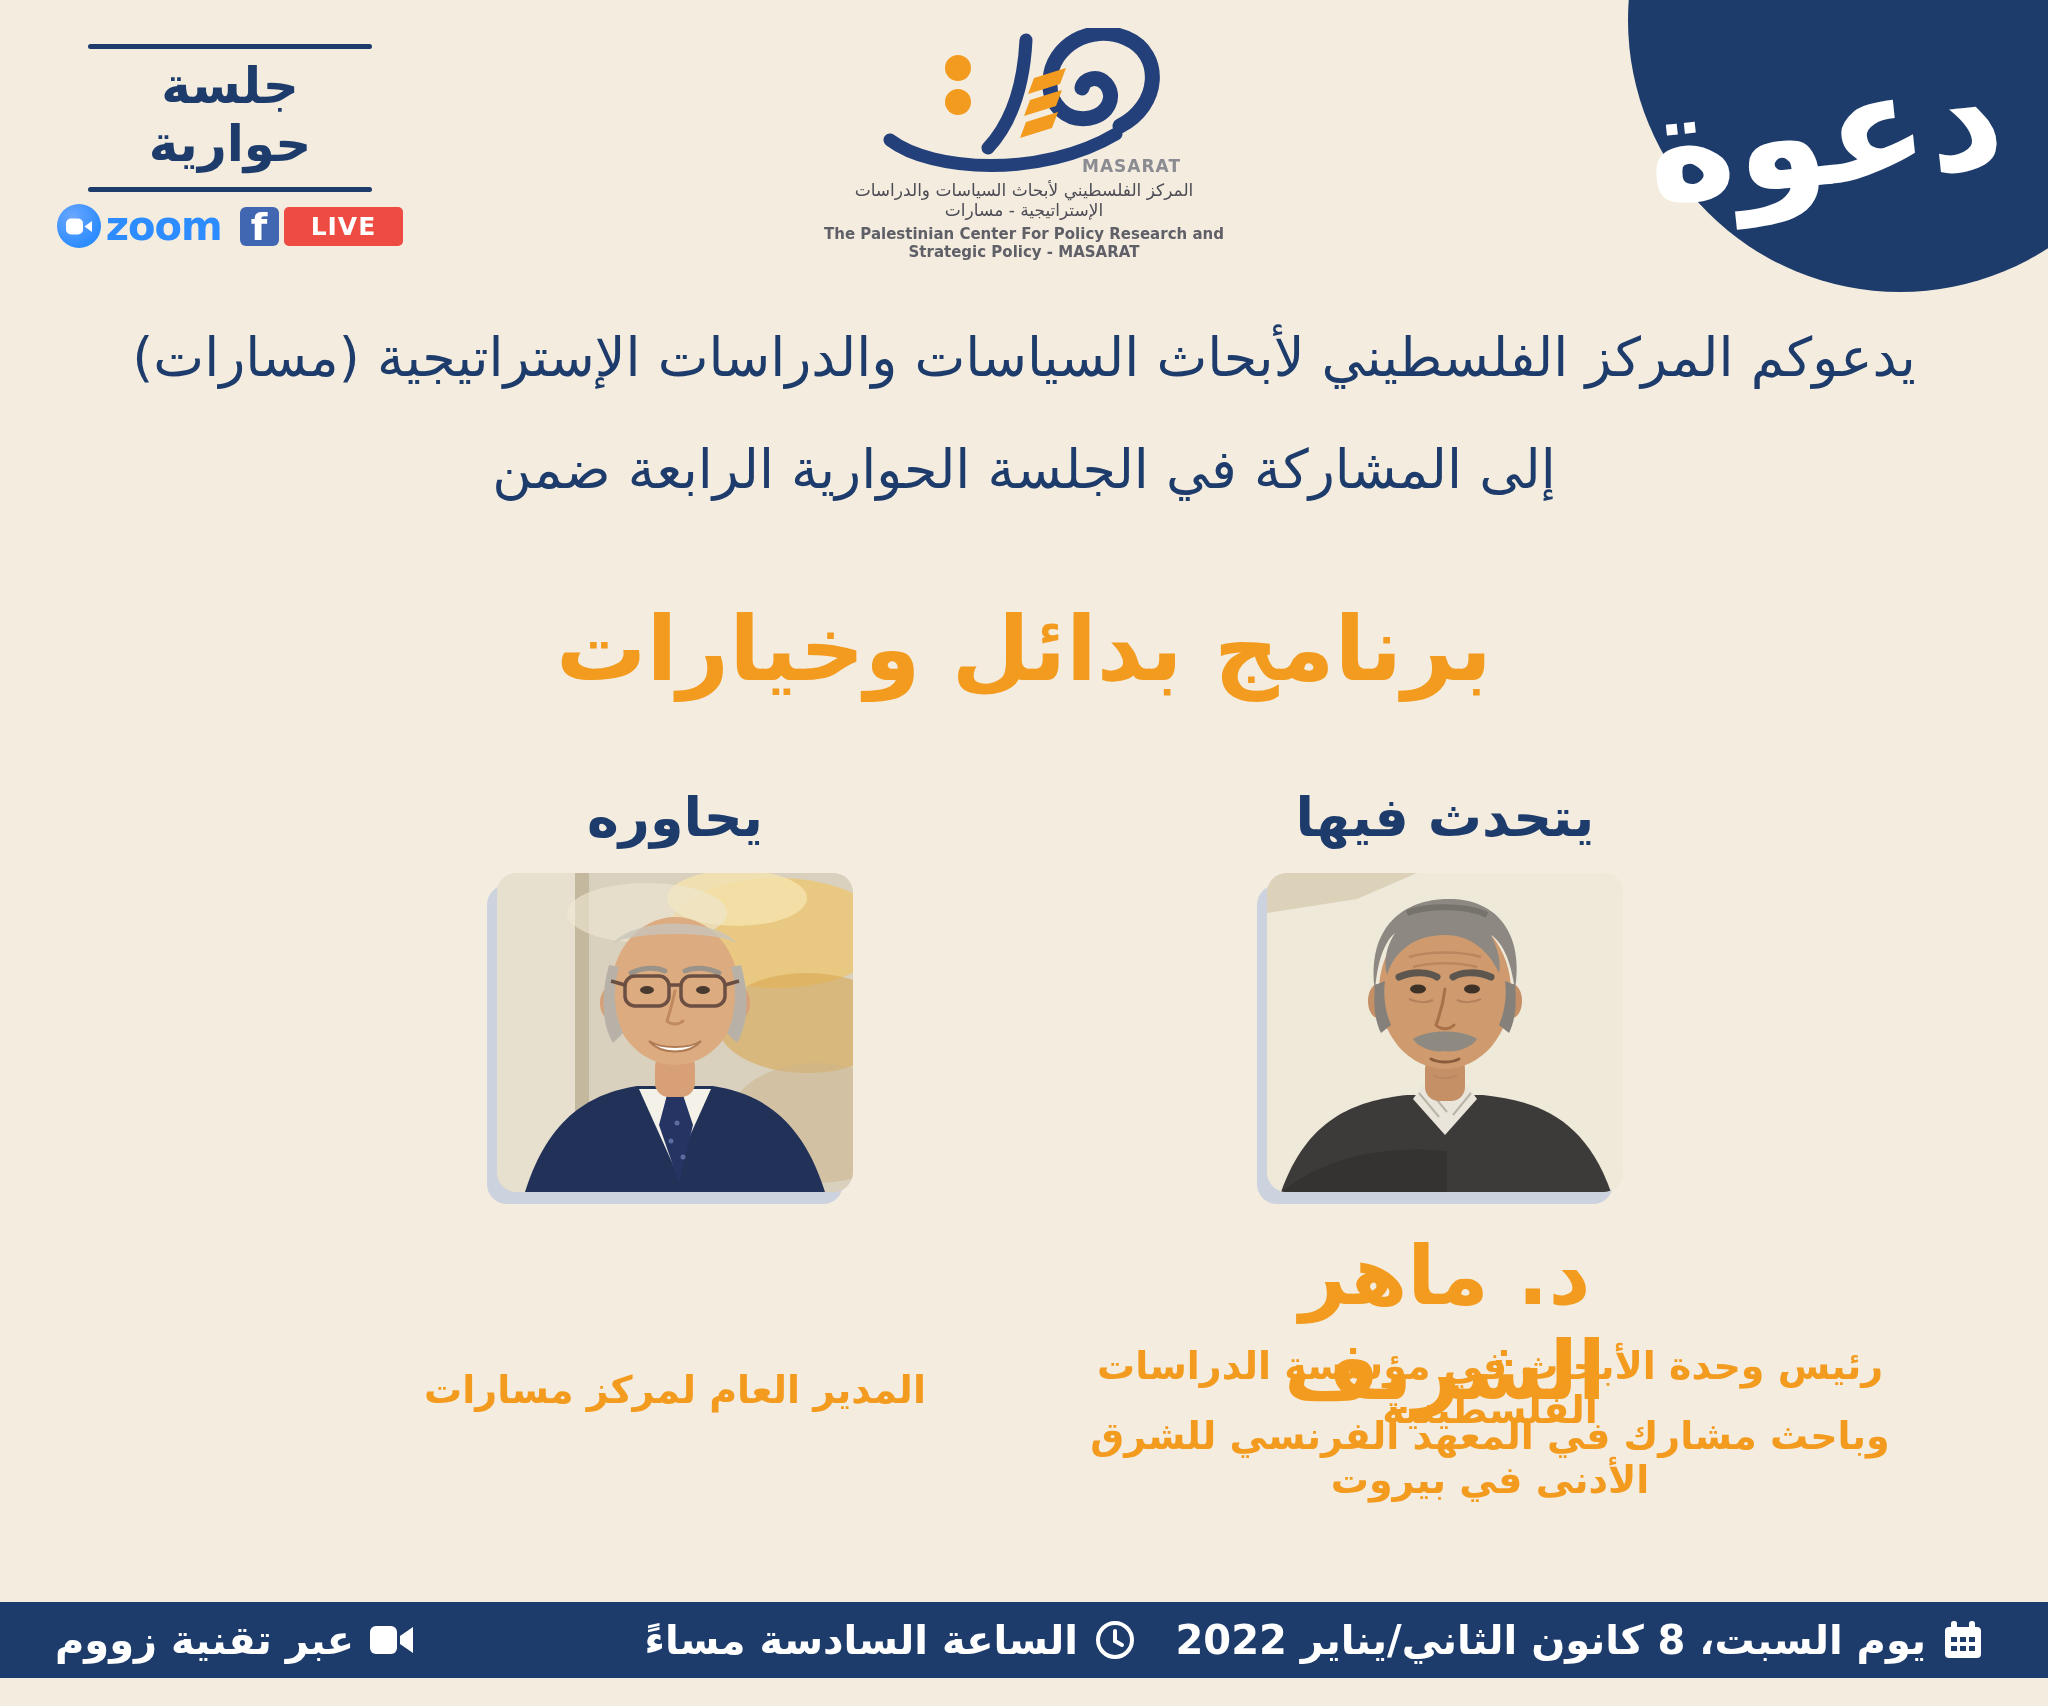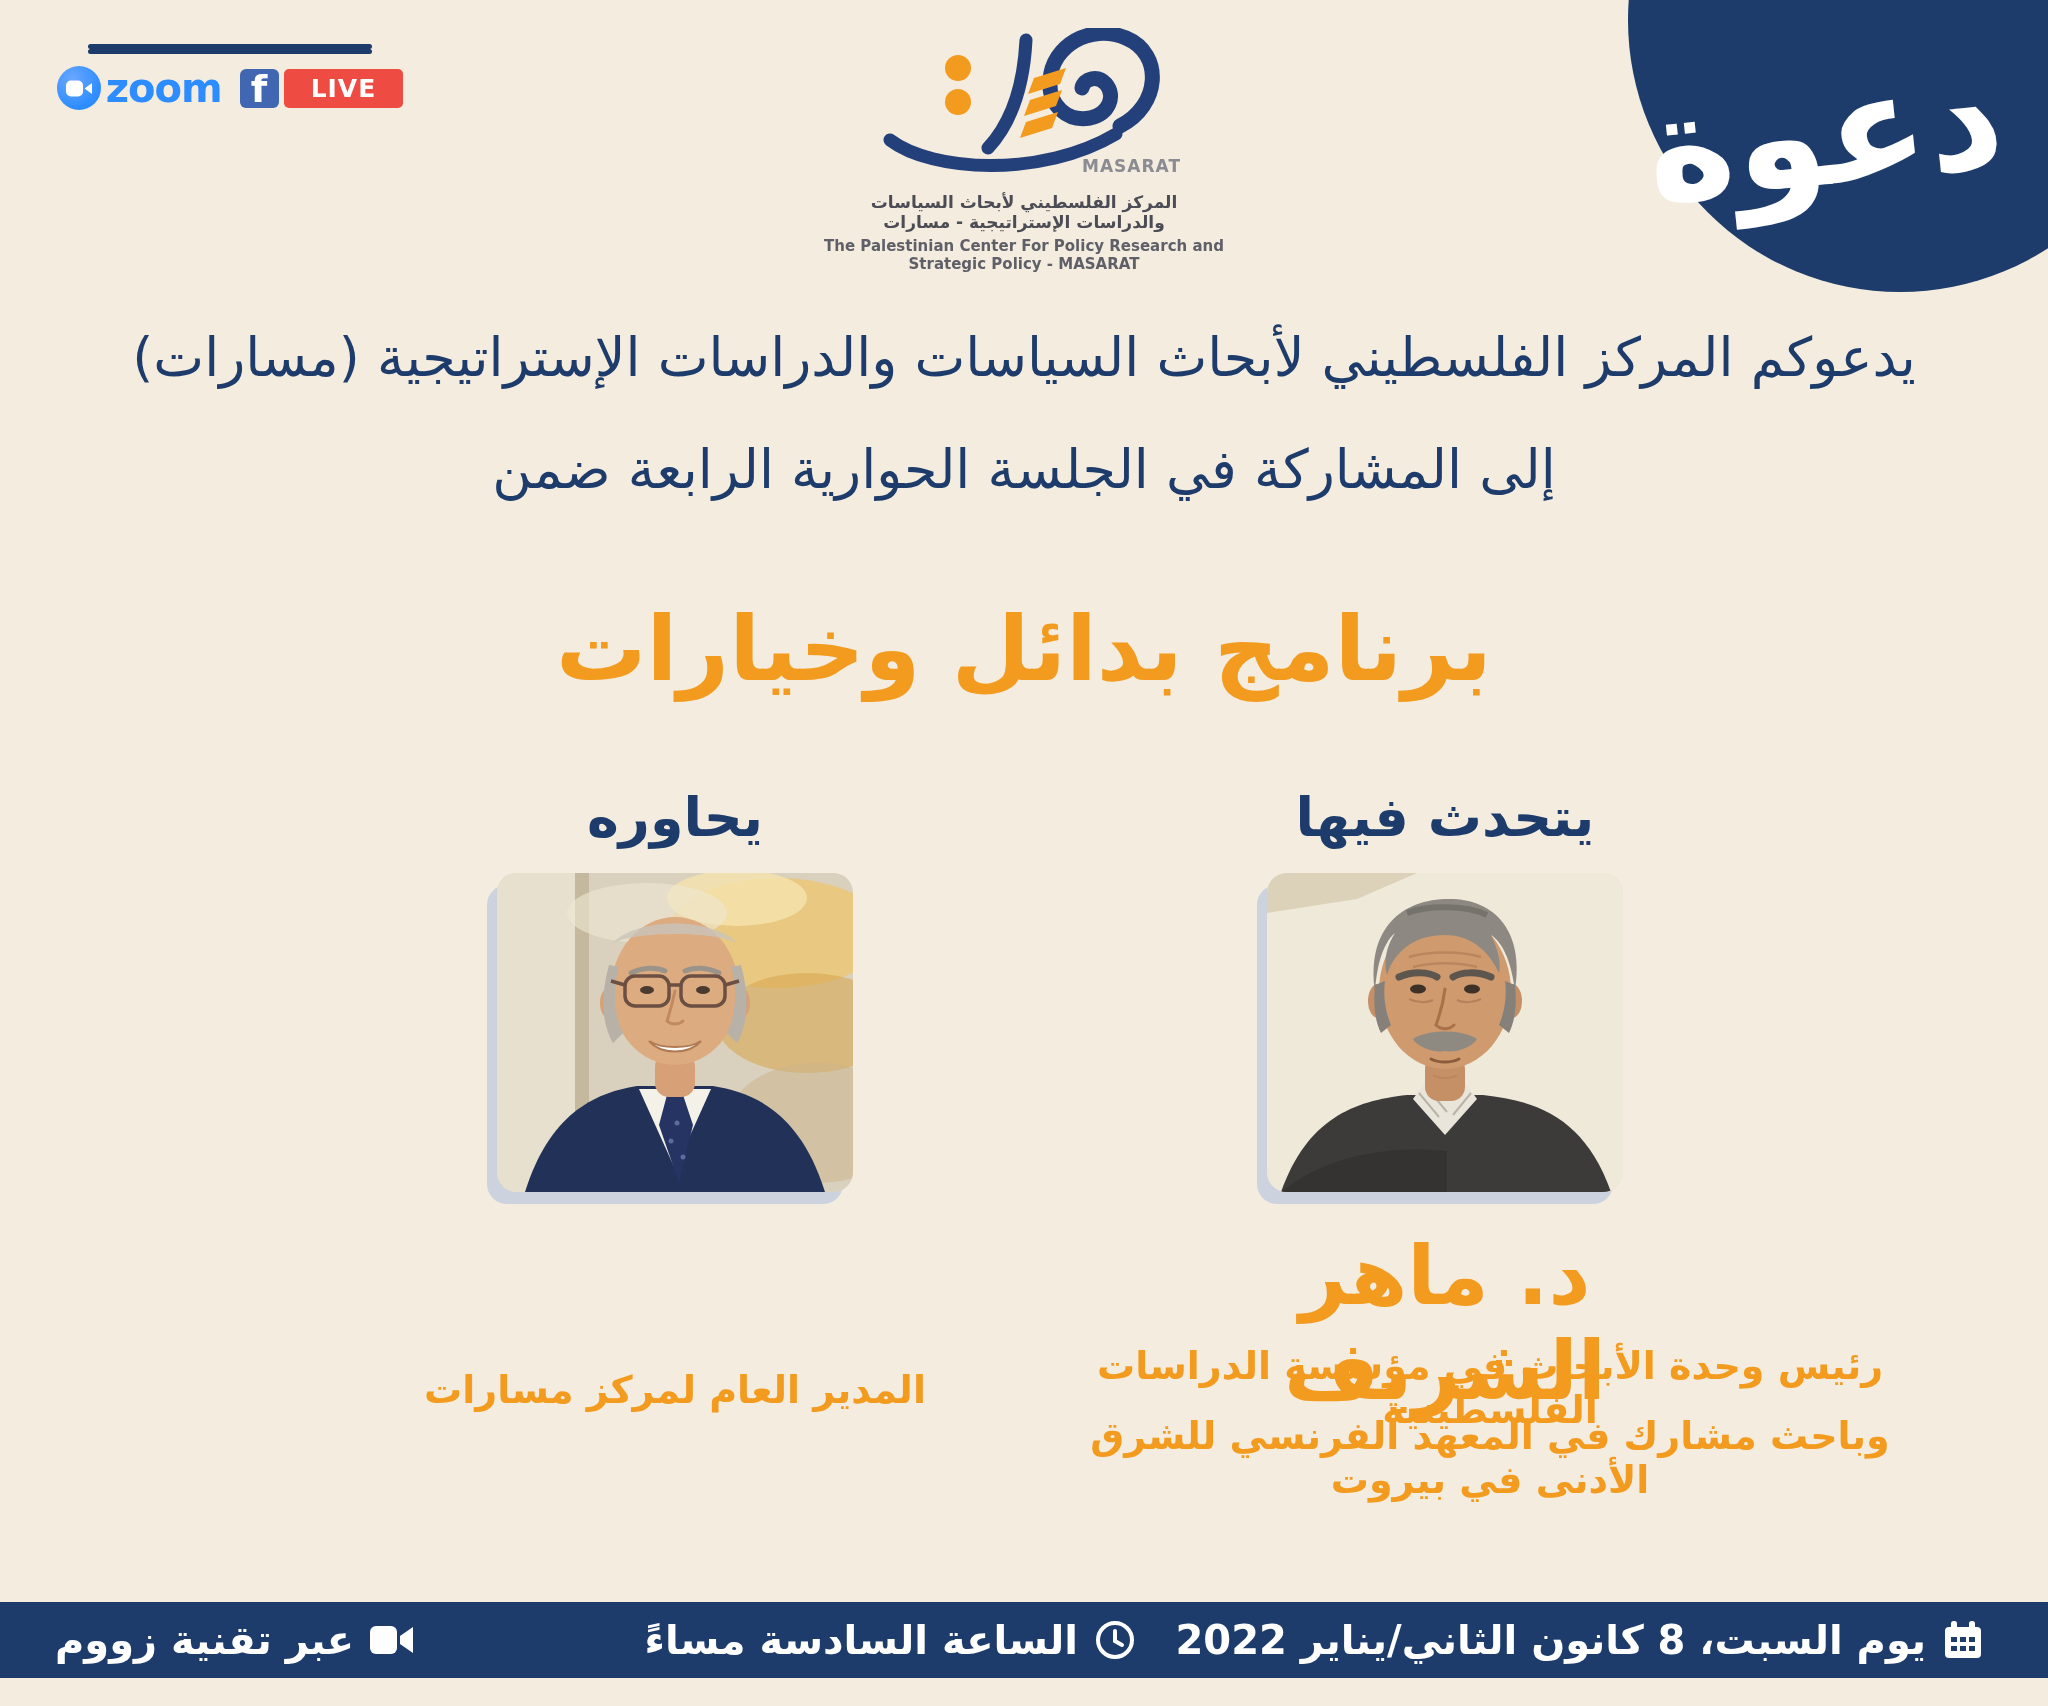--- a/index.html
+++ b/index.html
@@ -21,21 +21,21 @@
     font-weight:bold; font-size:38px; line-height:1; display:flex; align-items:flex-end;
     justify-content:center; overflow:hidden; }
   .live-box{ height:39px; background:#ee4b42; border-radius:5px; color:#fff; font-weight:bold;
     font-size:25px; display:flex; align-items:center; padding:0 27px; letter-spacing:1px; }
 
   
   .masarat{ position:absolute; left:824px; top:28px; width:400px; text-align:center; }
   .masarat-mark{ display:block; margin:0 auto; width:300px; height:150px; }
   .masarat-brand{ position:absolute; left:258px; top:128px; color:#8b8b92; font-weight:bold;
     font-size:17px; letter-spacing:1px; }
-  .masarat-ar{ margin-top:14px; color:#4c4c55; font-size:17px; font-weight:bold; }
+  .masarat-ar{ margin-top:2px; color:#4c4c55; font-size:17px; font-weight:normal; }
   .masarat-en{ color:#5f5f68; font-size:15px; font-weight:bold; margin-top:5px; }
 
   
   .invite-circle{ position:absolute; left:1628px; top:-252px; width:544px; height:544px;
     border-radius:50%; background:#1d3c6b; }
   .invite-word{ position:absolute; left:95px; top:295px; width:280px; text-align:center;
     color:#fff; font-size:148px; font-weight:bold; transform:rotate(-6deg); }
 
   
   .intro-line{ position:absolute; left:0; width:100%; text-align:center; color:#1d3c6b; font-weight:normal; }
@@ -70,20 +70,21 @@
   .f-platform{ left:55px; }
   .f-item svg{ flex:0 0 auto; }
 </style>
 </head>
 <body>
 
 <div class="canvas">
 
   <div class="session-badge">
     <div class="rule"></div>
+    <div class="session-title" dir="rtl">جلسة حوارية</div>
     <div class="rule"></div>
     <div class="platform-logos">
       <span class="zoom-logo">
         <span class="zoom-circle">
           <svg width="26" height="17" viewBox="0 0 26 17">
             <rect x="0" y="0.5" width="17" height="16" rx="5" fill="#ffffff"></rect>
             <path d="M18.5 8.5 L26 3 V14 Z" fill="#ffffff"></path>
           </svg>
         </span>
         <span class="zoom-word">zoom</span>

